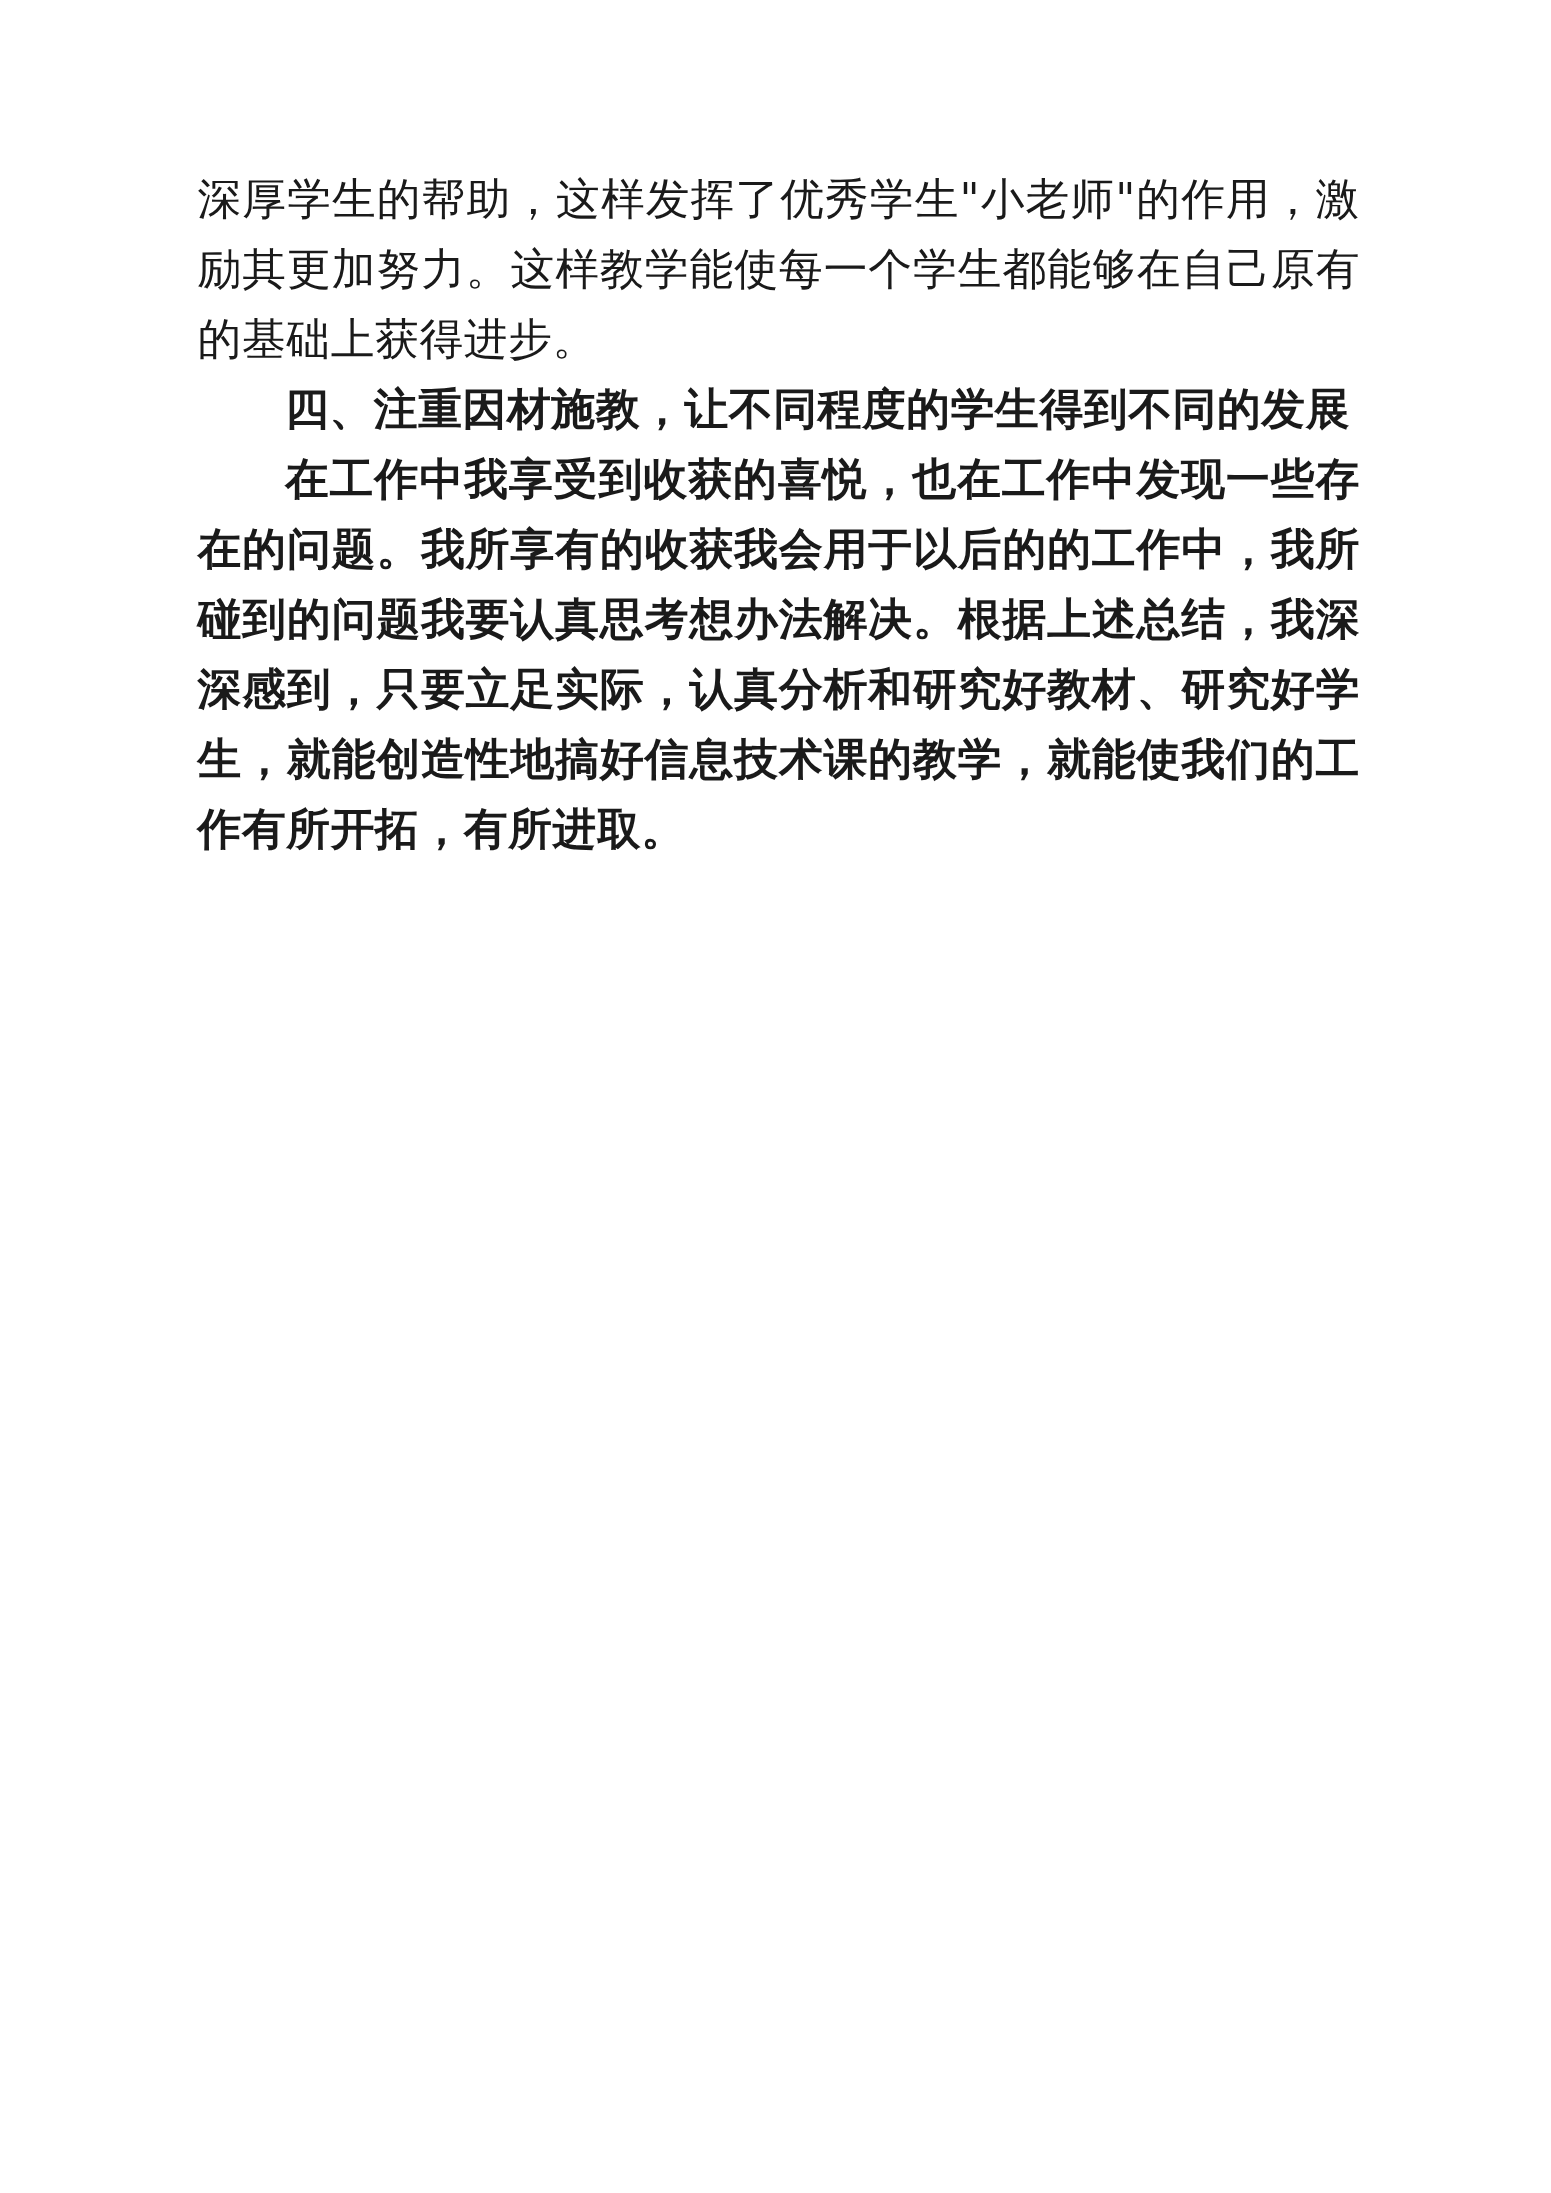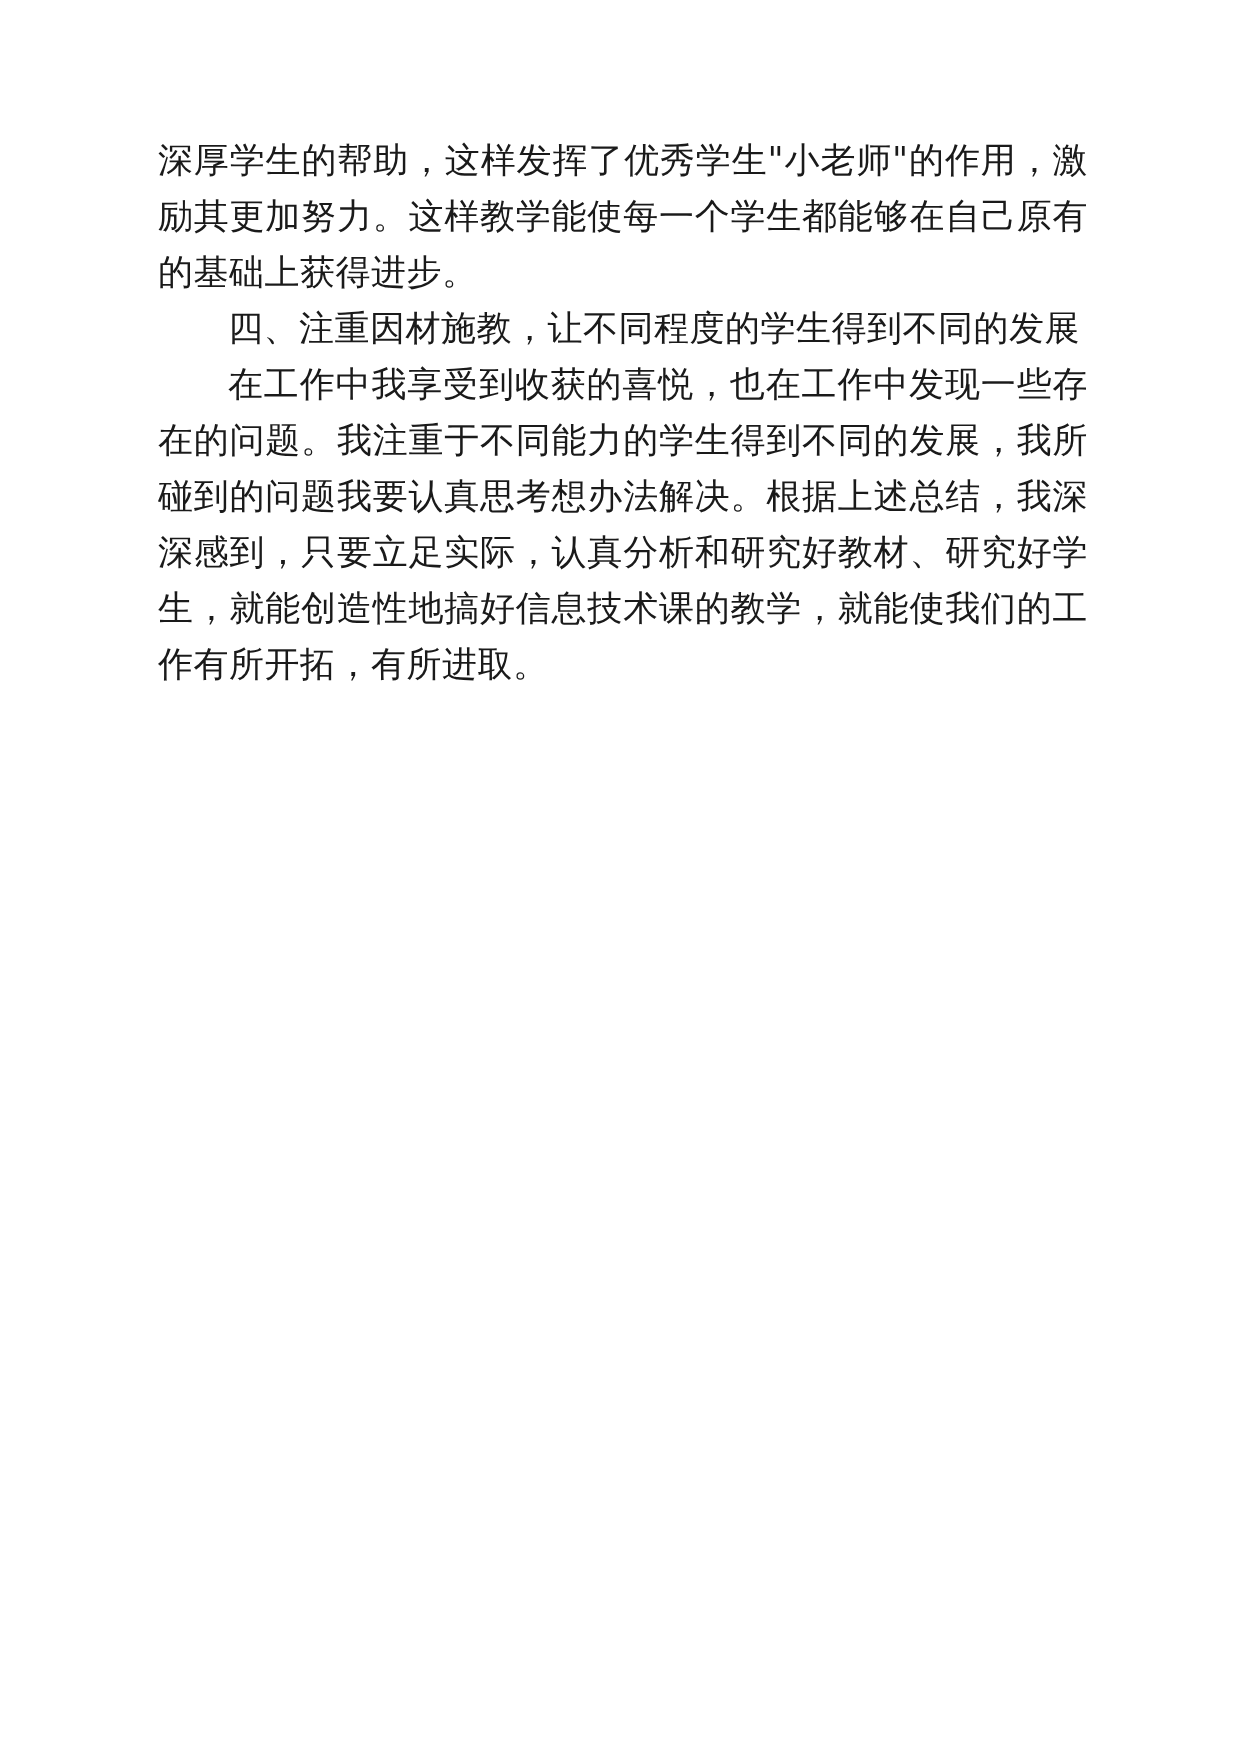--- a/index.html
+++ b/index.html
@@ -27,24 +27,25 @@
     line-height: 56px;
     color: #1a1a1a;
     letter-spacing: 0.5px;
     text-align: justify;
     text-justify: inter-ideograph;
     margin: 0 0 0 0;
     white-space: pre-wrap;
   }
   .para.indent {
     text-indent: 70px;
+    font-weight: bold;
   }
 </style>
 </head>
 <body>
 
 <div class="page">
   <div class="content">
     <p class="para">深厚学生的帮助，这样发挥了优秀学生"小老师"的作用，激励其更加努力。这样教学能使每一个学生都能够在自己原有的基础上获得进步。</p>
     <p class="para indent">四、注重因材施教，让不同程度的学生得到不同的发展</p>
-    <p class="para indent">在工作中我享受到收获的喜悦，也在工作中发现一些存在的问题。我注重于不同能力的学生得到不同的发展，我所碰到的问题我要认真思考想办法解决。根据上述总结，我深深感到，只要立足实际，认真分析和研究好教材、研究好学生，就能创造性地搞好信息技术课的教学，就能使我们的工作有所开拓，有所进取。</p>
+    <p class="para indent">在工作中我享受到收获的喜悦，也在工作中发现一些存在的问题。我所享有的收获我会用于以后的的工作中，我所碰到的问题我要认真思考想办法解决。根据上述总结，我深深感到，只要立足实际，认真分析和研究好教材、研究好学生，就能创造性地搞好信息技术课的教学，就能使我们的工作有所开拓，有所进取。</p>
   </div>
 </div>
 
 </body></html>

